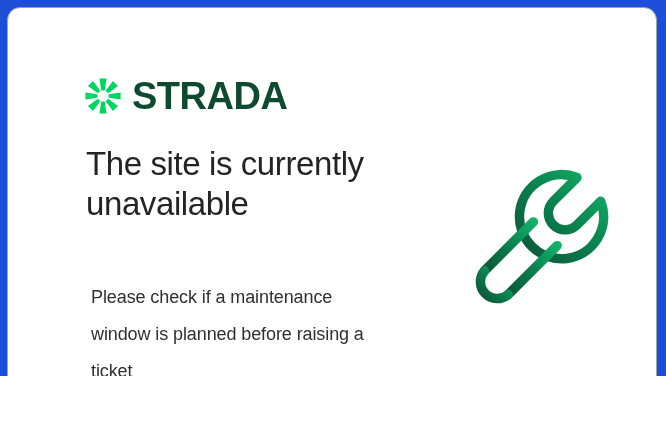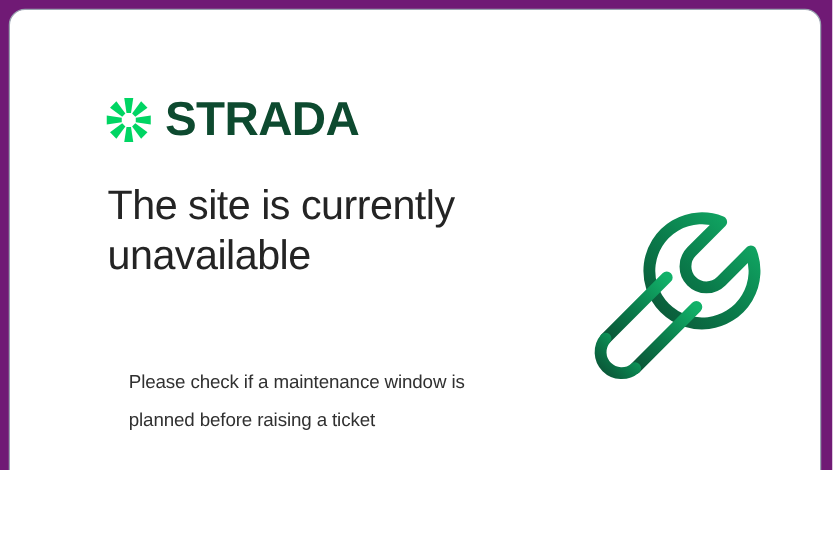--- a/index.html
+++ b/index.html
@@ -11,21 +11,21 @@
     width: 666px;
     height: 436px;
     font-family: "Liberation Sans", sans-serif;
     -webkit-font-smoothing: antialiased;
   }
 
   .page {
     position: relative;
     width: 666px;
     height: 376px;
-    background: #701a75;
+    background: #1d4ed8;
     overflow: hidden;
   }
 
   
   .card {
     position: absolute;
     left: 7px;
     top: 7px;
     width: 650px;
     height: 421px;
@@ -75,23 +75,23 @@
     letter-spacing: -0.4px;
     color: #242424;
   }
 
   
   .body-copy {
     position: absolute;
     left: 79px;
     top: 267px;
     width: 305px;
-    margin: 16px;
+    margin: 4px;
     font-family: "Liberation Sans", sans-serif;
-    font-size: 15px;
+    font-size: 18px;
     font-weight: 400;
     line-height: 2.05;
     letter-spacing: -0.1px;
     color: #303030;
   }
 
   
   .wrench {
     position: absolute;
     left: 455px;

